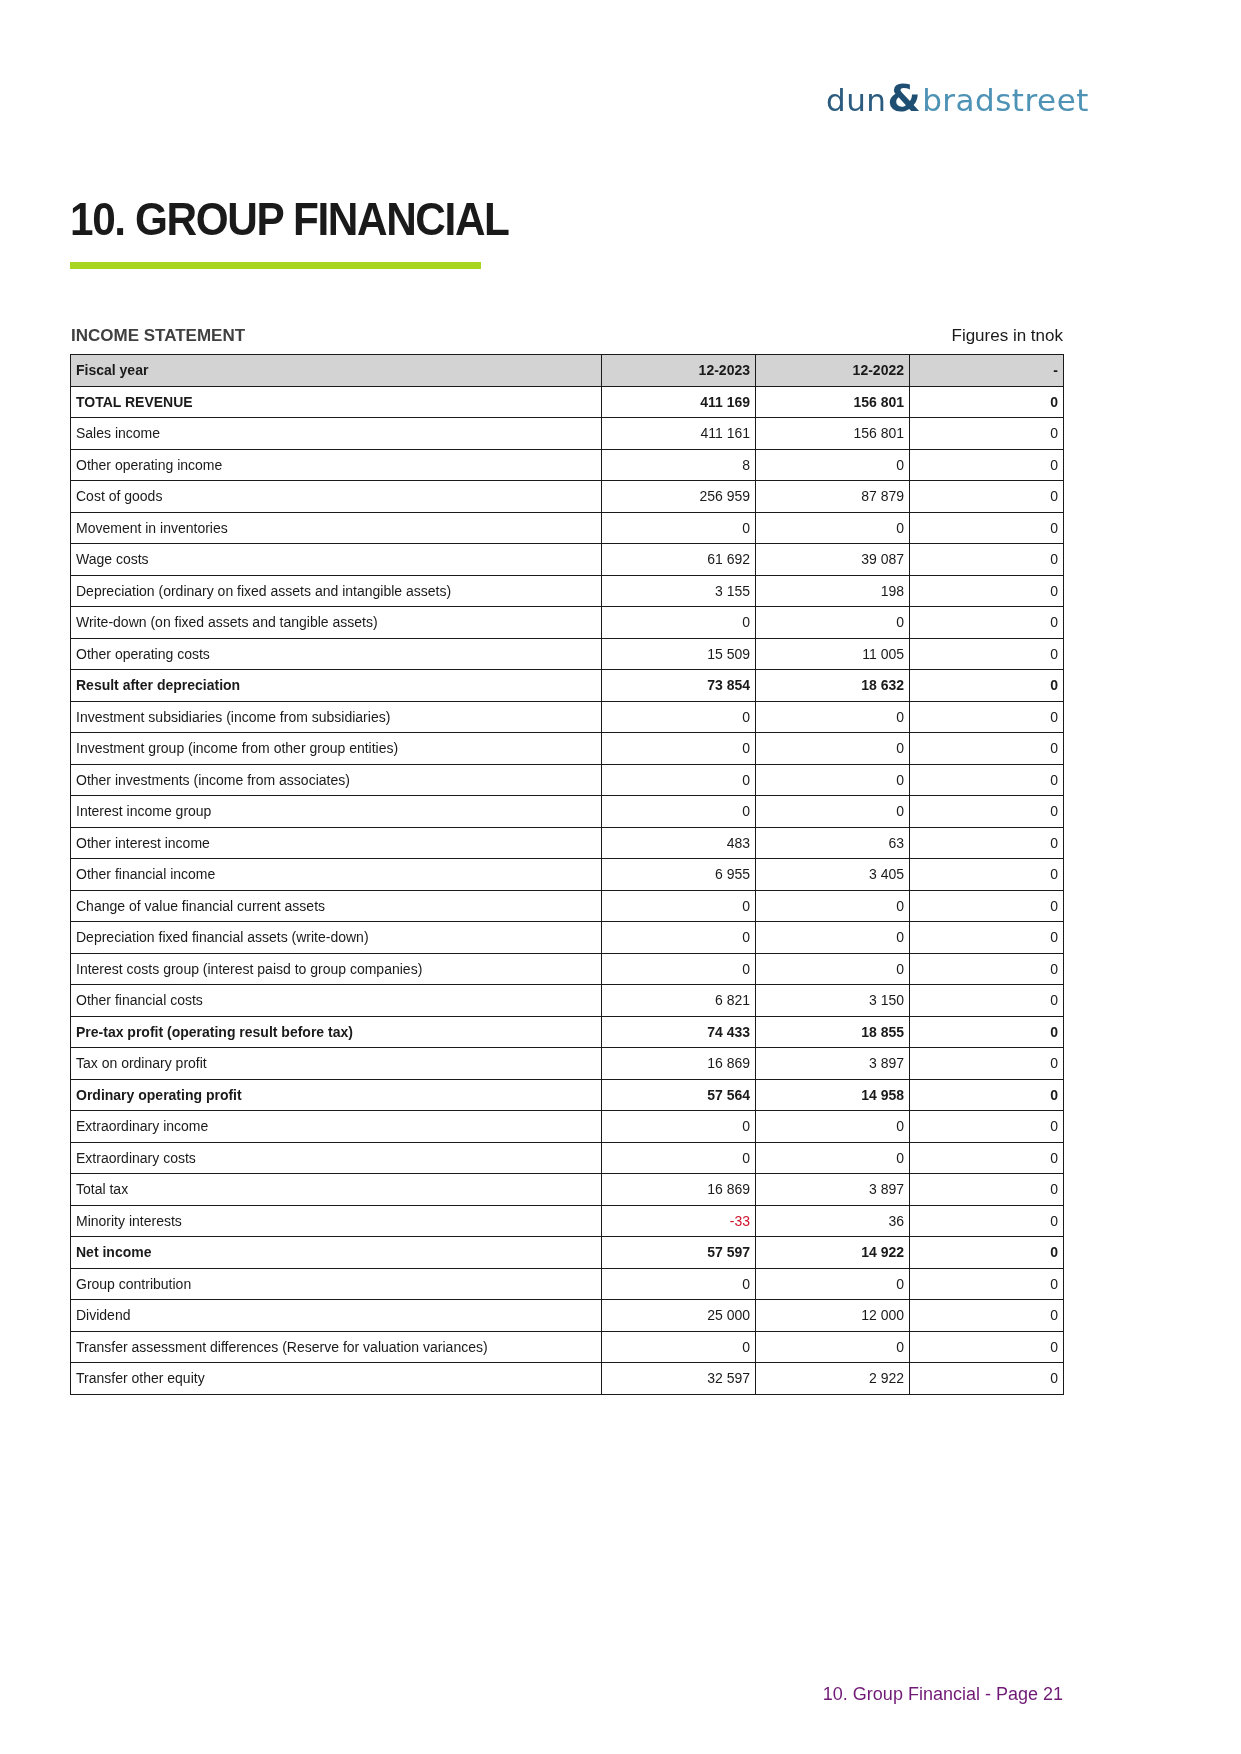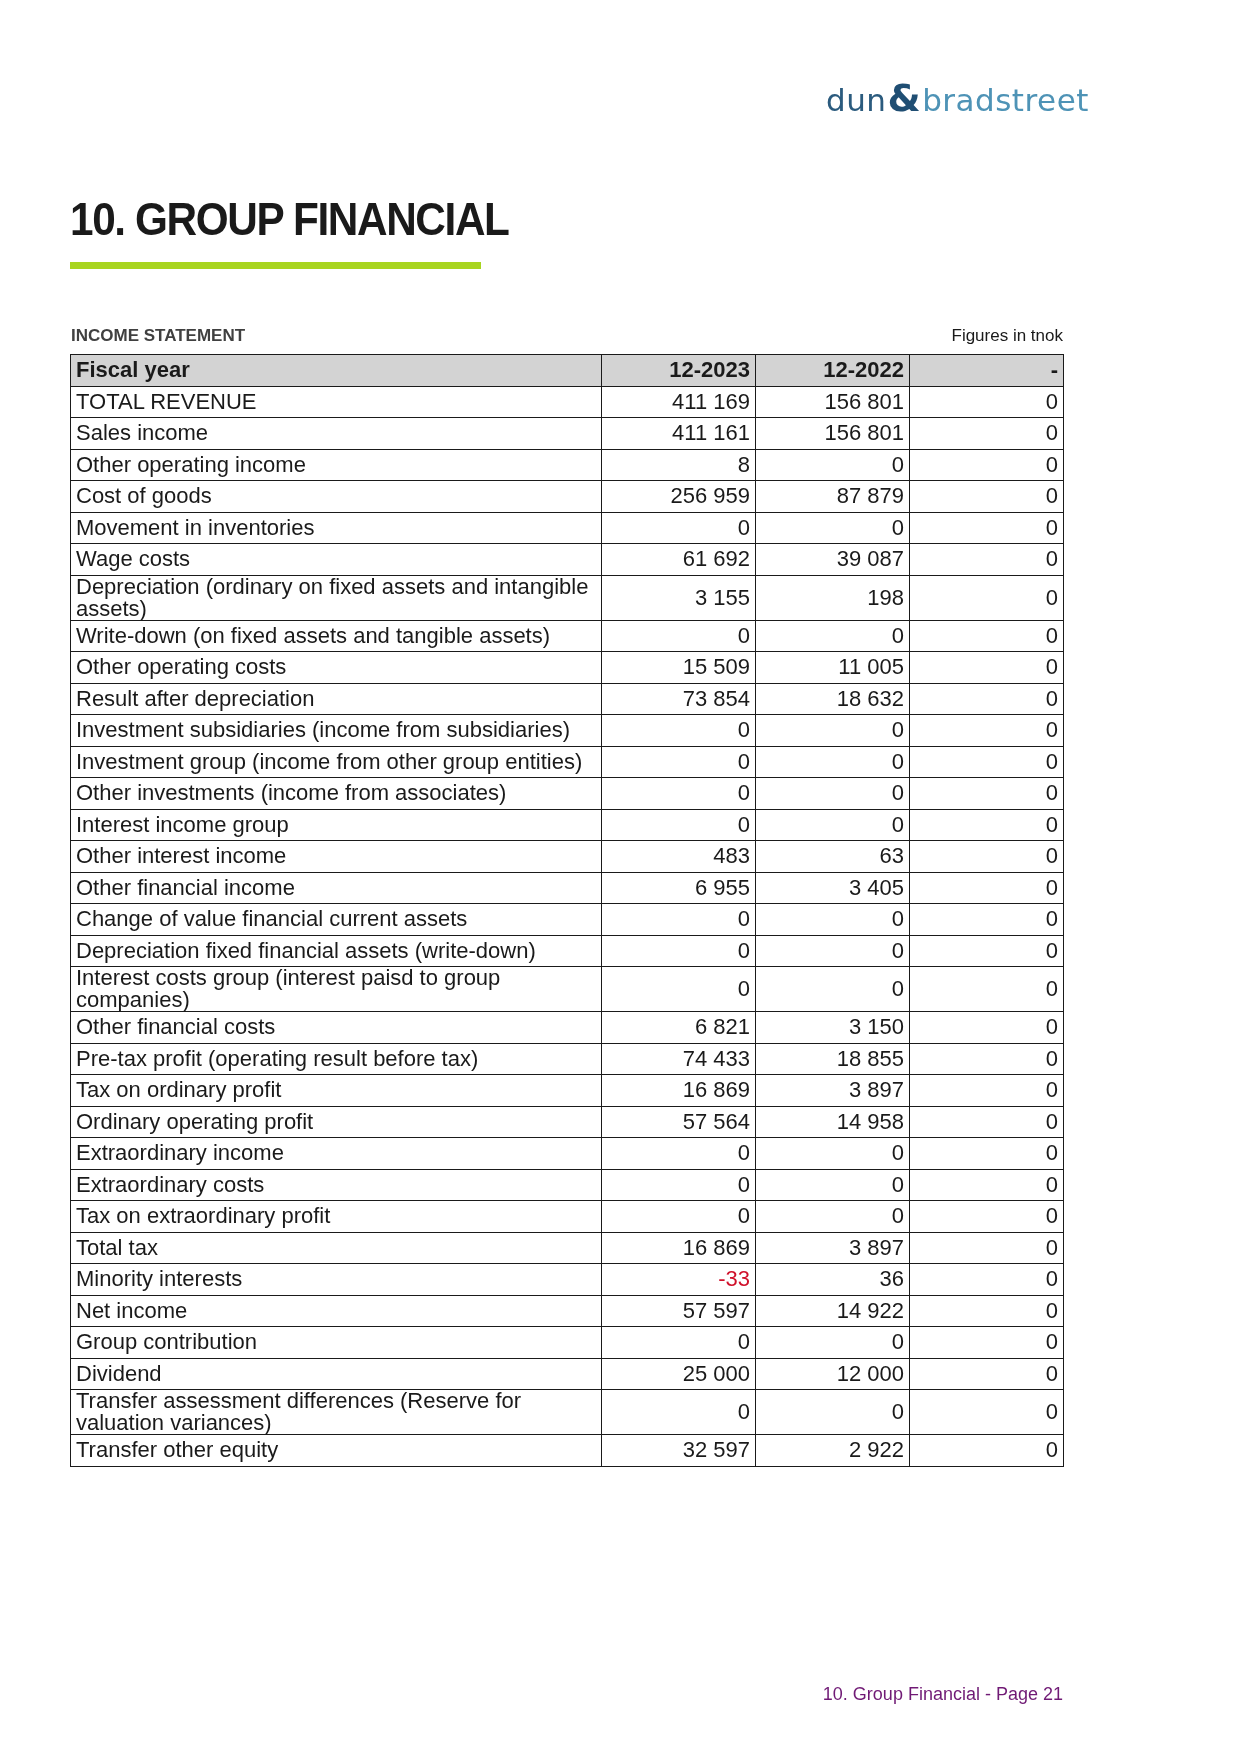--- a/index.html
+++ b/index.html
@@ -5,28 +5,28 @@
     html, body { margin: 0; padding: 0; background: #ffffff; }
     body { width: 1241px; height: 1754px; position: relative; font-family: "Liberation Sans", sans-serif; color: #1a1a1a; overflow: hidden; }
     .logo { position: absolute; top: 78px; left: 826px; height: 44px; display: flex; align-items: center; font-family: "DejaVu Sans", sans-serif; font-size: 31px; letter-spacing: 0.5px; }
     .logo .dun { color: #2b5b7e; }
     .logo .amp { color: #1f4e73; font-weight: bold; font-size: 38px; margin: 0 1px; position: relative; top: -2px; }
     .logo .brad { color: #4e93b6; }
     .title { position: absolute; top: 192px; left: 70px; margin: 0; font-family: "Liberation Sans", sans-serif; font-weight: bold; font-size: 46px; letter-spacing: -1.5px; color: #1a1a1a; transform: scaleX(0.92); transform-origin: left center; }
     .title-rule { position: absolute; top: 262px; left: 70px; width: 411px; height: 7px; background: #a8d51f; }
     .section-label { position: absolute; top: 326px; left: 71px; font-weight: bold; font-size: 17px; color: #404040; }
     .units { position: absolute; top: 326px; right: 178px; font-size: 17px; color: #1a1a1a; }
-    table.income { position: absolute; top: 354px; left: 70px; width: 994px; border-collapse: collapse; font-size: 22px; }
+    table.income { position: absolute; top: 354px; left: 70px; width: 994px; border-collapse: collapse; font-size: 14px; }
     table.income td, table.income th { border: 1.5px solid #1a1a1a; height: 30.5px; padding: 0 5px; line-height: 1; }
     table.income th { background: #d3d3d3; font-weight: bold; }
     table.income .c0 { width: 520px; text-align: left; }
     table.income .c1 { width: 143px; text-align: right; }
     table.income .c2 { width: 143px; text-align: right; }
     table.income .c3 { text-align: right; }
-    tr.bold td { font-weight: normal; }
+    tr.bold td { font-weight: bold; }
     .neg { color: #d0112b; }
     .footer { position: absolute; top: 1684px; right: 178px; font-size: 18px; color: #701a75; }
   </style>
 </head>
 <body>
 
 <div class="logo">
   <span class="dun">dun</span>
   <span class="amp">&amp;</span>
   <span class="brad">bradstreet</span>
@@ -192,26 +192,20 @@
         <td class="c2">0</td>
         <td class="c3">0</td>
       </tr>
       <tr>
         <td class="c0">Extraordinary costs</td>
         <td class="c1">0</td>
         <td class="c2">0</td>
         <td class="c3">0</td>
       </tr>
       <tr>
-        <td class="c0">Tax on extraordinary profit</td>
-        <td class="c1">0</td>
-        <td class="c2">0</td>
-        <td class="c3">0</td>
-      </tr>
-      <tr>
         <td class="c0">Total tax</td>
         <td class="c1">16 869</td>
         <td class="c2">3 897</td>
         <td class="c3">0</td>
       </tr>
       <tr>
         <td class="c0">Minority interests</td>
         <td class="c1 neg">-33</td>
         <td class="c2">36</td>
         <td class="c3">0</td>

